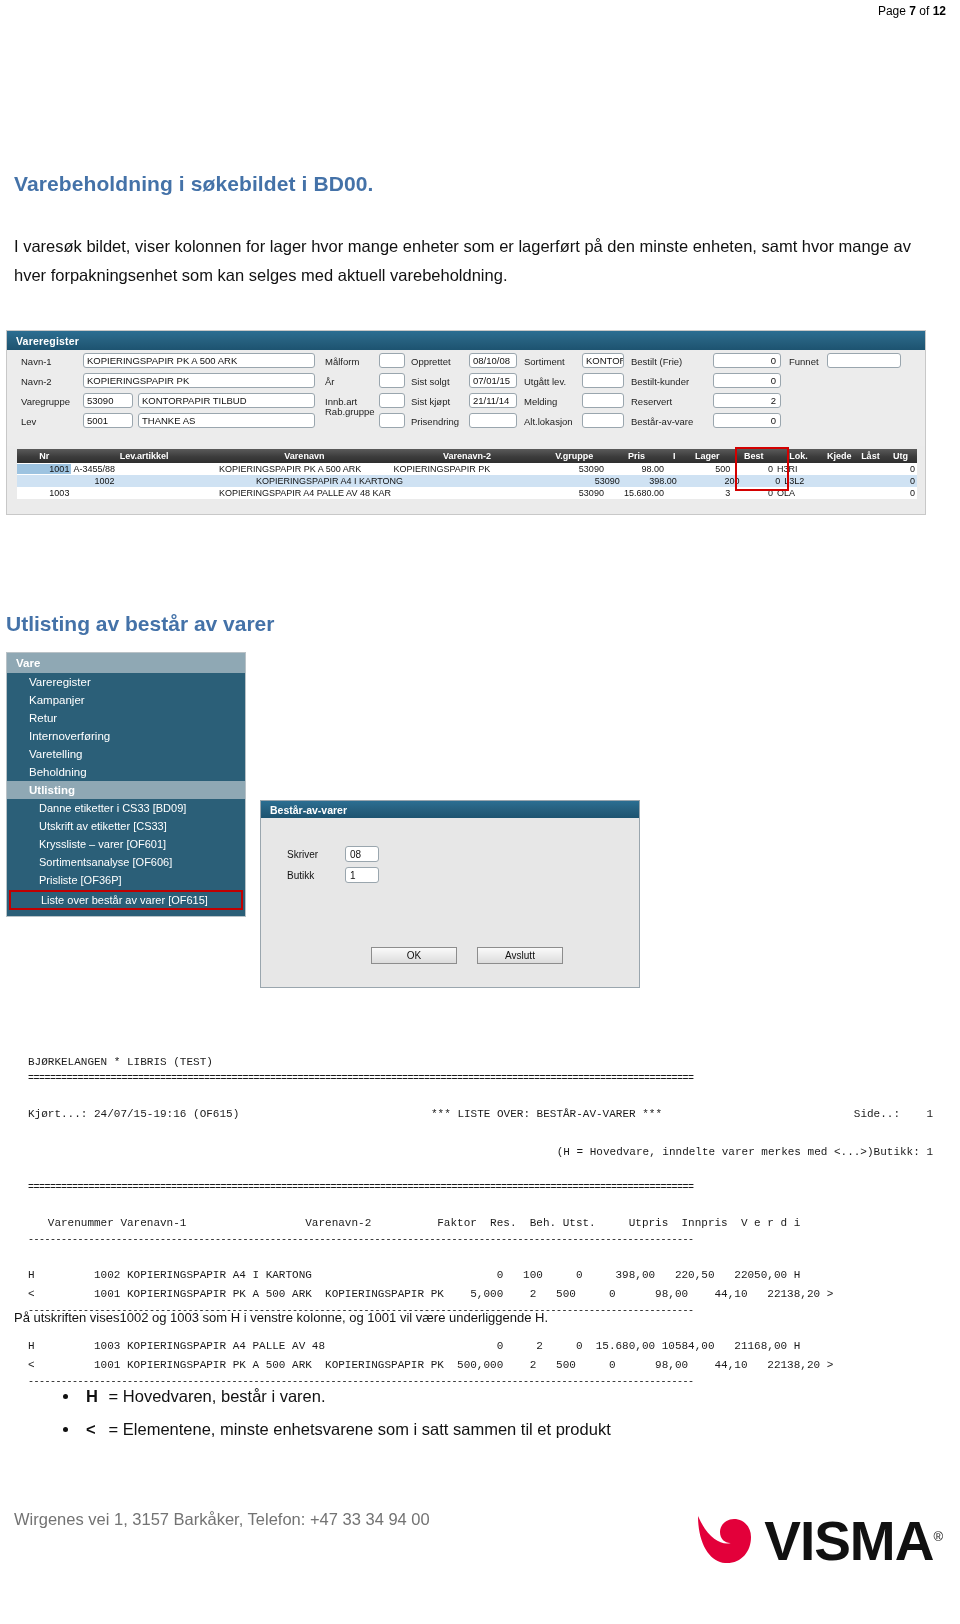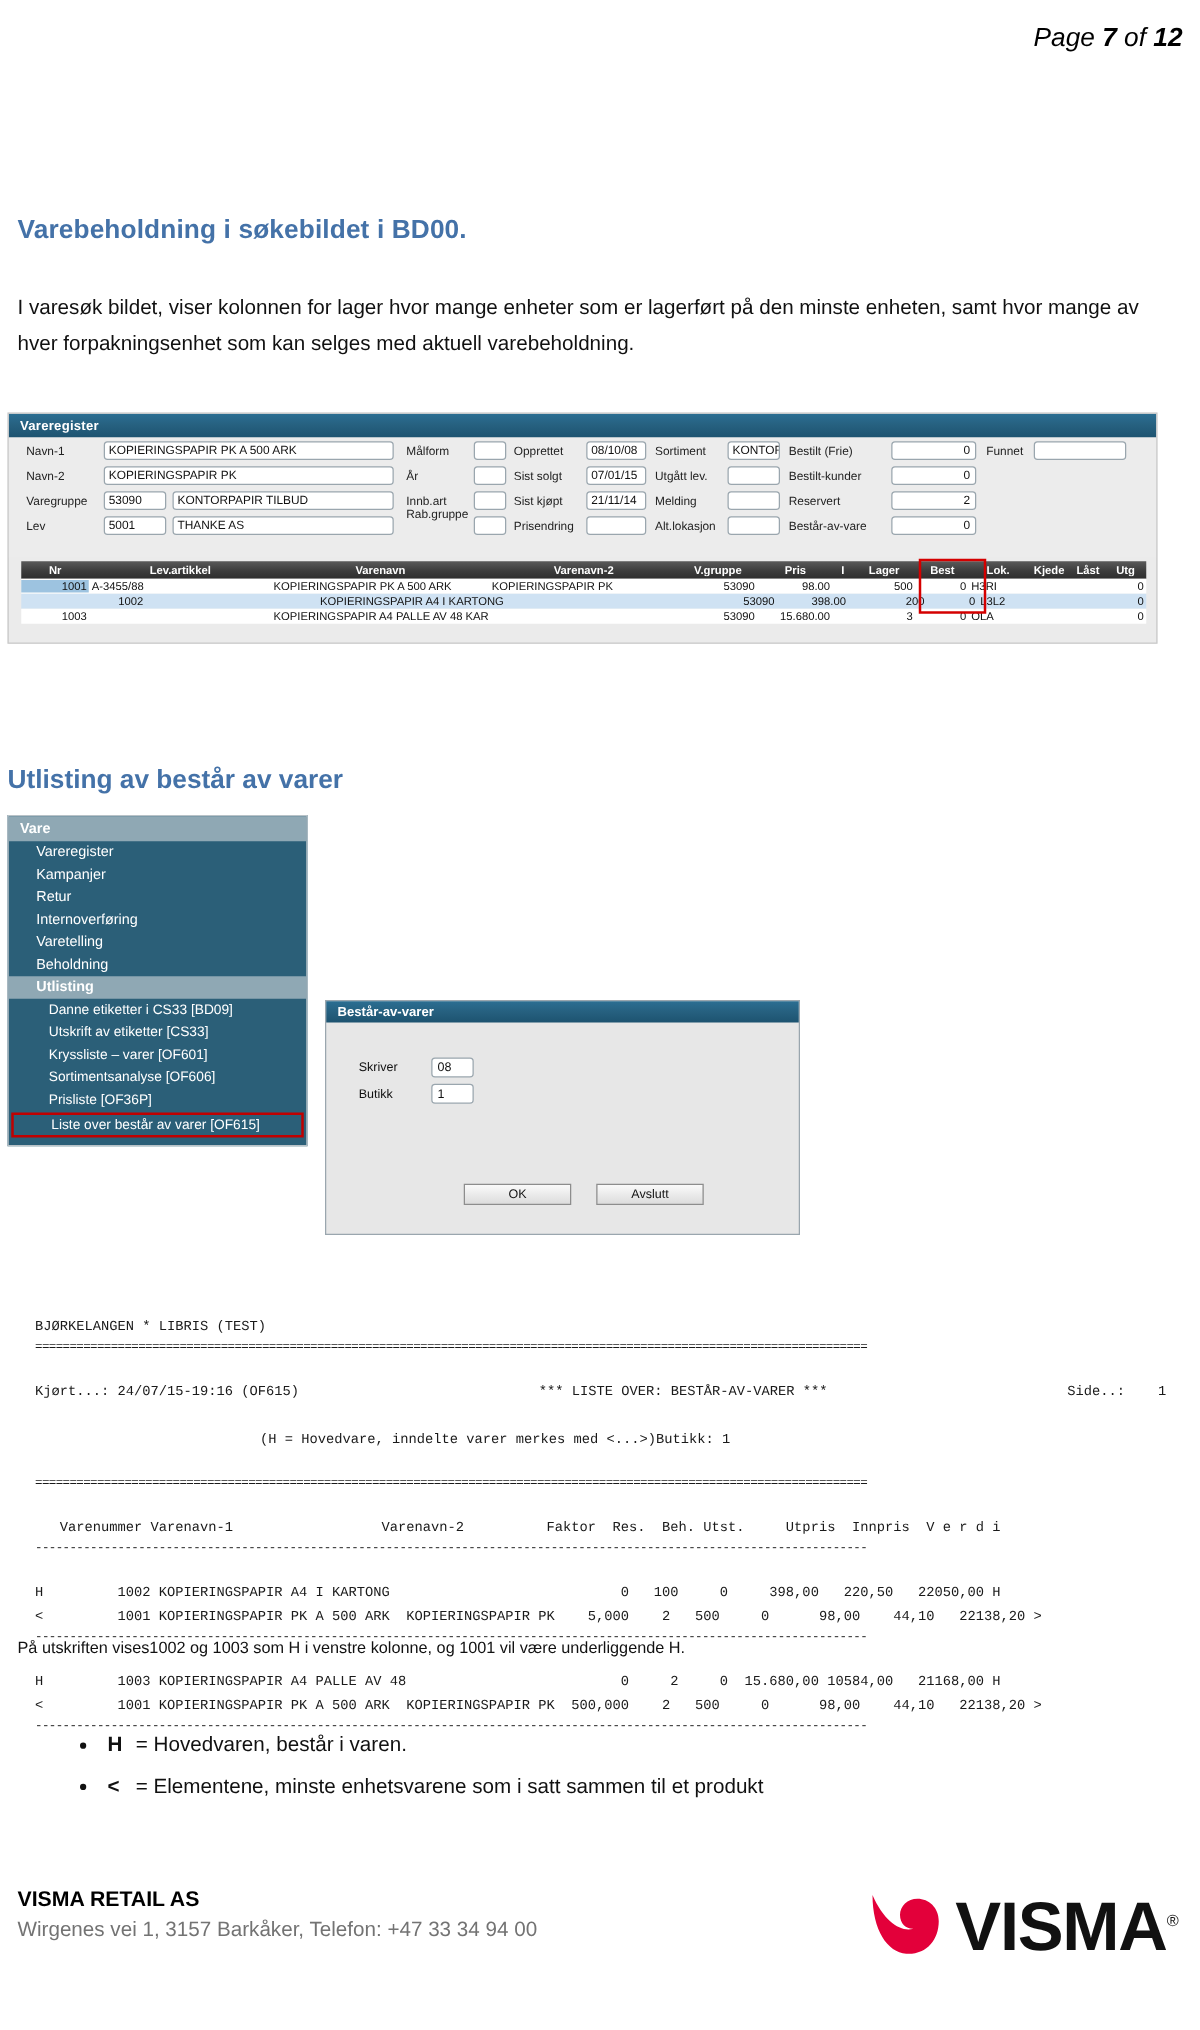--- a/index.html
+++ b/index.html
@@ -9,22 +9,22 @@
     background: #ffffff;
     font-family: "Liberation Sans", sans-serif;
     color: #000;
     position: relative;
     overflow: hidden;
   }
 
   
   .page-header {
     position:absolute; top:0; left:0; right:0;
-    text-align:right; padding: 19px 14px 0 0;
-    font-size: 21px; color:#000;font-style:italic;
+    text-align:right; padding: 4px 14px 0 0;
+    font-size: 12px; color:#000;
   }
   .page-header .num { font-weight:bold; }
 
   h1.section-title {
     position:absolute; left:14px; top:172px;
     margin:0; font-size:21px; font-weight:bold;
     color:#4472a8; letter-spacing:0.1px;
   }
   p.intro {
     position:absolute; left:14px; top:232px; width:916px;
@@ -359,21 +359,21 @@
 </div>
 
 <div class="report">
 <span>BJØRKELANGEN * LIBRIS (TEST)</span>
 <span class="rule">=========================================================================================================================</span>
 <div style="display:flex; justify-content:space-between;">
   <span>Kjørt...: 24/07/15-19:16 (OF615)</span>
   <span>*** LISTE OVER: BESTÅR-AV-VARER ***</span>
   <span>Side..:    1</span>
 </div>
-<div style="display:flex; justify-content:flex-start;">
+<div style="display:flex; justify-content:flex-end;">
   <span style="width:180px;"></span>
   <span>(H = Hovedvare, inndelte varer merkes med &lt;...&gt;)</span>
   <span>Butikk: 1</span>
 </div>
 <span class="rule">=========================================================================================================================</span>
 <span>   Varenummer Varenavn-1                  Varenavn-2          Faktor  Res.  Beh. Utst.     Utpris  Innpris  V e r d i</span>
 <span class="rule">-------------------------------------------------------------------------------------------------------------------------</span>
 <span>H         1002 KOPIERINGSPAPIR A4 I KARTONG                            0   100     0     398,00   220,50   22050,00 H</span>
 <span>&lt;         1001 KOPIERINGSPAPIR PK A 500 ARK  KOPIERINGSPAPIR PK    5,000    2   500     0      98,00    44,10   22138,20 &gt;</span>
 <span class="rule">-------------------------------------------------------------------------------------------------------------------------</span>
@@ -388,21 +388,20 @@
     <span class="sym">H</span>
     <span>= Hovedvaren, består i varen.</span>
   </li>
   <li>
     <span class="sym">&lt;</span>
     <span>= Elementene, minste enhetsvarene som i satt sammen til et produkt</span>
   </li>
 </ul>
 
 <div class="footer">
-  <div class="name">VISMA RETAIL AS</div>
   <div class="addr">Wirgenes vei 1, 3157 Barkåker, Telefon: +47 33 34 94 00</div>
 </div>
 
 <div class="visma-logo">
   <svg class="visma-mark" viewBox="0 0 62 58">
     <path d="M4,6 C4,34 16,52 31,53 C47,54 57,42 57,27 C57,16 49,9 40,9 C32,9 26,15 26,22 C26,29 31,33 36,33 C41,33 44,30 44,27 C36,40 16,34 4,6 Z" fill="#e3003a"></path>
   </svg>
   <div class="visma-word">
     <span>VISMA</span><sup>®</sup>
   </div>

